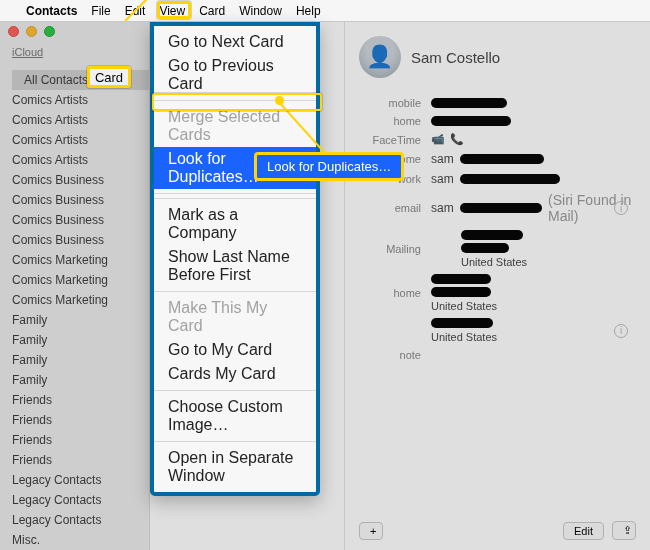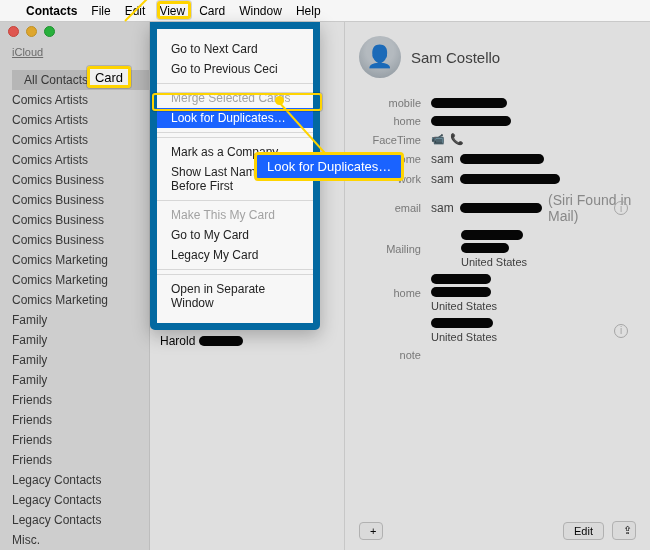--- a/index.html
+++ b/index.html
@@ -41,21 +41,21 @@
 .fr .val { flex:1; display:flex; align-items:center; gap:6px; }
 .fr .blk { height:10px; background:#000; border-radius:6px; display:inline-block; }
 .note { font-size:14px; color:#999; }
 .info-ic { width:14px;height:14px;border:1px solid #bbb;border-radius:50%;display:inline-flex;align-items:center;justify-content:center;font-size:10px;color:#bbb; position:absolute; right:8px; }
 .ft { display:flex; align-items:center; gap:8px; padding-top:8px; }
 .ft .btn { border:1px solid #c9c9c9; background:#fafafa; border-radius:4px; font-size:11px; padding:2px 10px; }
 .ft .plus { width:24px; }
 .ft .spacer{flex:1;}
 
 
-.menu { position:absolute; top:22px; left:150px; width:170px; background:#f7f7f7; border:7px solid #0369a1; border-radius:0 0 5px 5px; box-shadow:0 6px 18px rgba(0,0,0,.25); font-size:12px; z-index:10; padding:10px 0; }
+.menu { position:absolute; top:22px; left:150px; width:170px; background:#f7f7f7; border:4px solid #0369a1; border-radius:0 0 5px 5px; box-shadow:0 6px 18px rgba(0,0,0,.25); font-size:16px; z-index:10; padding:4px 0; }
 .menu .mitem { padding:3px 14px; color:#222; position:relative; }
 .menu .mitem.dis { color:#a2a2a2; }
 .menu .mitem.sel { background:#1a63ff; color:#fff; }
 .menu .sep { height:1px; background:#d7d7d7; margin:4px 0; }
 .menu .arrow { position:absolute; right:10px; }
 
 
 .hl { position:absolute; border:3px solid #ffd400; border-radius:3px; box-shadow:0 0 0 1px rgba(0,0,0,.15); z-index:20; }
 .callout { position:absolute; background:#1a63ff; color:#fff; border:3px solid #ffd400; border-radius:4px; padding:4px 10px; font-size:13px; z-index:20; }
 .anno-line { position:absolute; height:2px; background:#ffd400; transform-origin: left center; z-index:19; }
@@ -265,33 +265,34 @@
       <button class="btn">Edit</button>
       <button class="btn plus">⇪</button>
     </div>
   </div>
 </div>
 
 <div class="dimlayer"></div>
 
 <div class="menu" id="card-dropdown">
     <div class="mitem">Go to Next Card</div>
-    <div class="mitem">Go to Previous Ceci</div>
+    <div class="mitem">Go to Previous Card</div>
     <div class="sep"></div>
     <div class="mitem dis">Merge Selected Cards</div>
     <div class="mitem sel">Look for Duplicates…</div>
     <div class="sep"></div>
     <div class="sep"></div>
     <div class="mitem">Mark as a Company</div>
     <div class="mitem">Show Last Name Before First</div>
     <div class="sep"></div>
     <div class="mitem dis">Make This My Card</div>
     <div class="mitem">Go to My Card</div>
-    <div class="mitem">Legacy My Card</div>
-    <div class="sep"></div>
+    <div class="mitem">Cards My Card</div>
+    <div class="sep"></div>
+    <div class="mitem">Choose Custom Image…</div>
     <div class="sep"></div>
     <div class="mitem">Open in Separate Window</div>
   </div>
 
 <div class="hl" style="top:1px;left:157px;width:34px;height:18px;"></div>
 <div class="hl" style="top:66px;left:87px;width:44px;height:22px;background:#ffffffcc;display:flex;align-items:center;justify-content:center;font-size:13px;">Card</div>
 <div class="anno-line" style="top:20px;left:125px;width:60px;transform:rotate(-45deg);"></div>
 <div class="hl" style="top:93px;left:152px;width:170px;height:18px;border-width:2px;"></div>
 <div class="callout" style="top:152px;left:254px;">Look for Duplicates…</div>
 <div class="anno-line" style="top:100px;left:278px;width:85px;transform:rotate(48deg);"></div>

